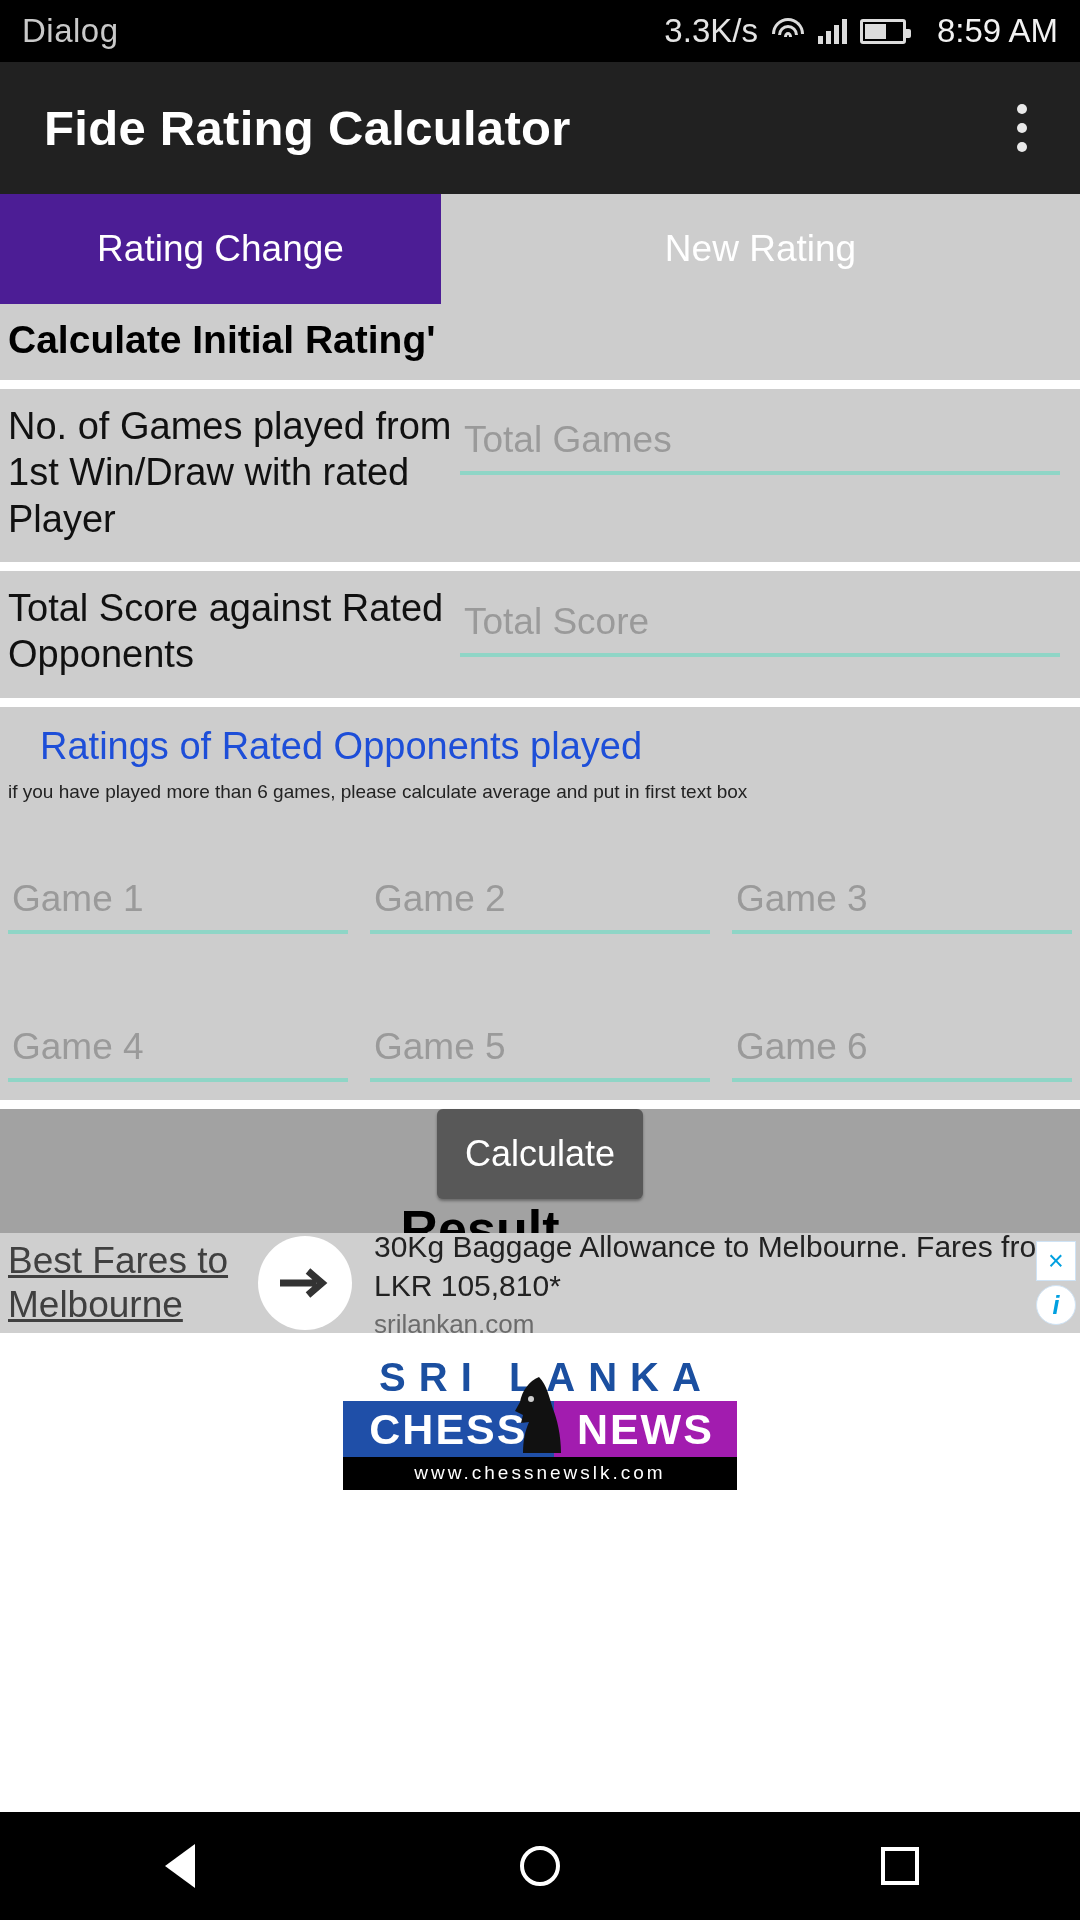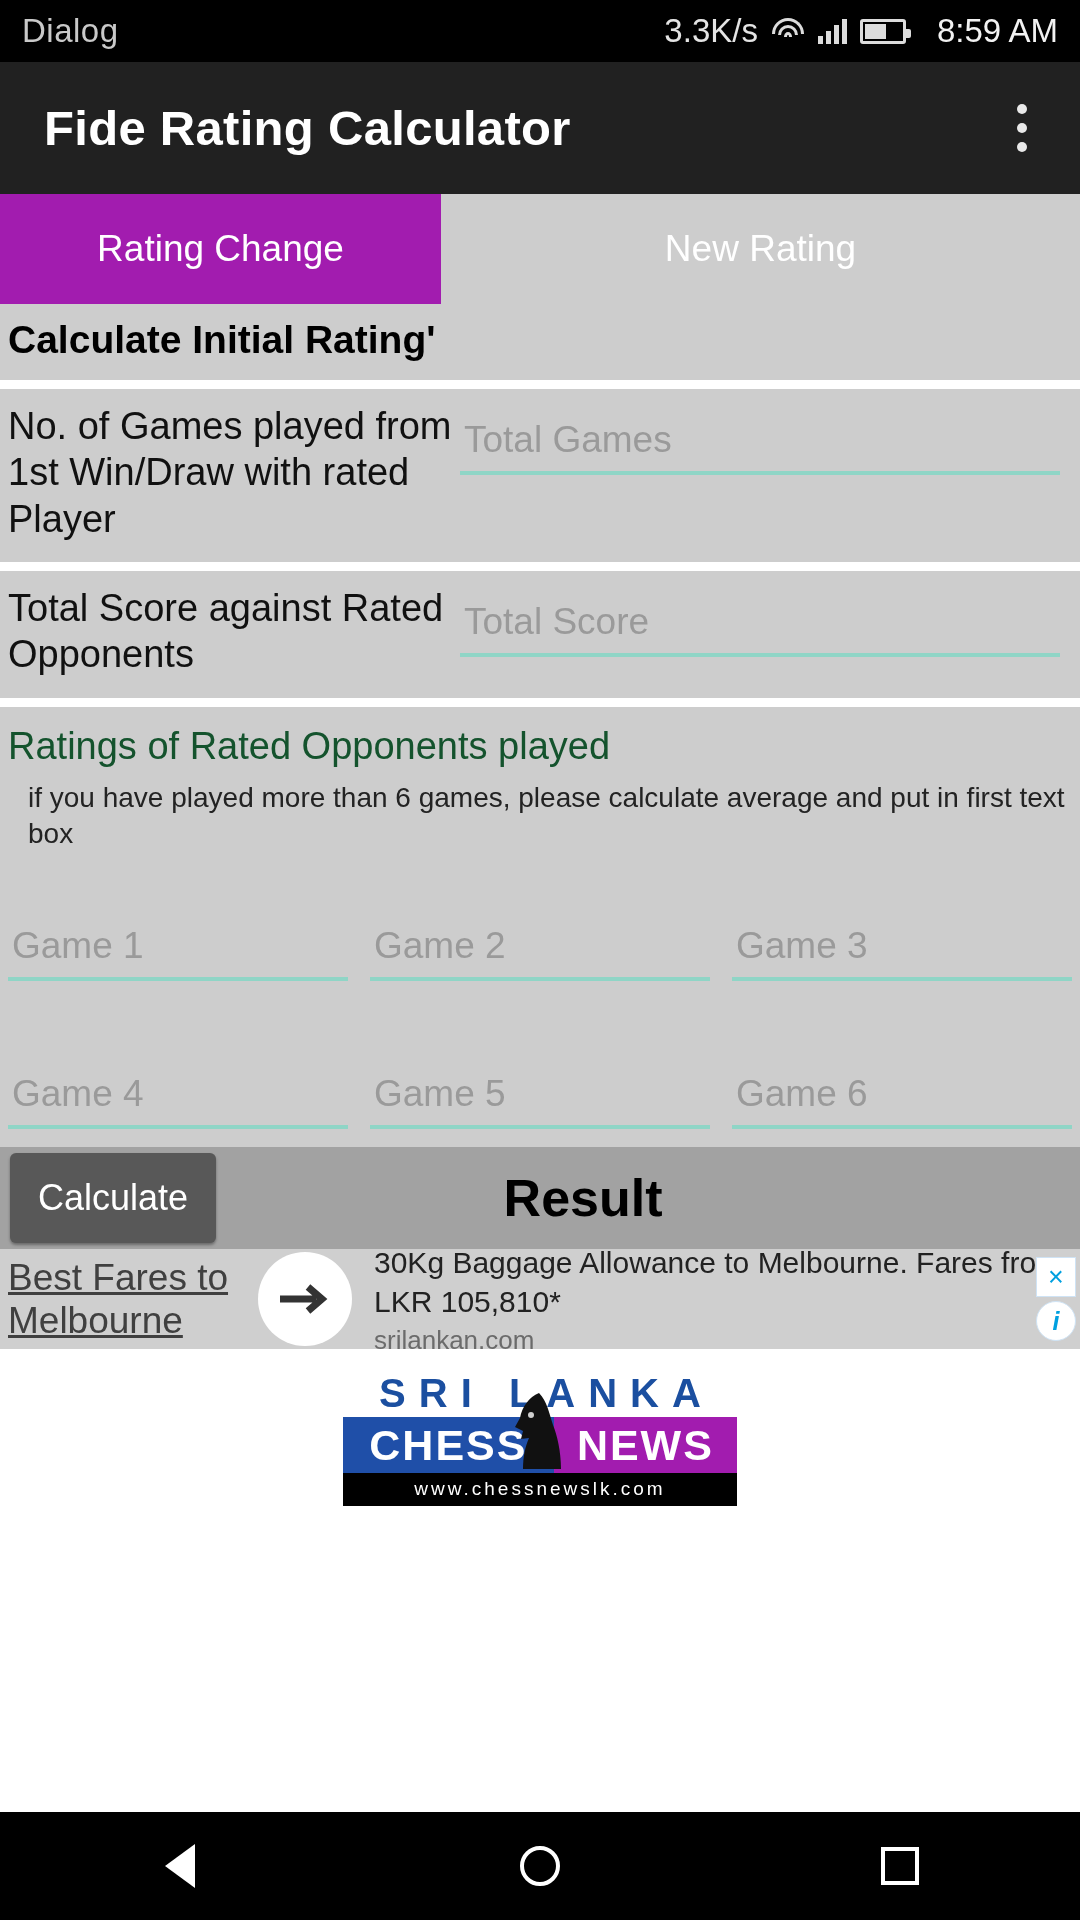--- a/index.html
+++ b/index.html
@@ -52,21 +52,21 @@
   }
   .app-title { color:#fff; font-size:49px; font-weight:bold; letter-spacing:0.3px; }
   .overflow { margin-left:auto; width:12px; display:flex; flex-direction:column;
               gap:9px; align-items:center; padding:10px 14px; }
   .overflow span { width:10px; height:10px; background:#e9e9e9; border-radius:50%; display:block; }
 
   
   .tabs { display:flex; height:110px; background:#cbcbcb; }
   .tab { flex:1; display:flex; align-items:center; justify-content:center;
          font-size:37px; color:#ffffff; }
-  .tab.sel { background:#a21caf; flex:0 0 441px; }
+  .tab.sel { background:#4c1d95; flex:0 0 441px; }
   .tab.unsel { background:#cdcdcd; }
 
   
   .content { background:#ffffff; }
   .card { background:#cdcdcd; }
   .gap { height:9px; background:#fff; }
 
   .section-title {
     font-size:39px; font-weight:bold; color:#000;
     padding:14px 8px 18px 8px;
@@ -74,32 +74,32 @@
 
   .row { display:flex; align-items:flex-start; padding:14px 8px 20px 8px; }
   .row-label { width:452px; font-size:38px; line-height:1.22; color:#111; }
   .row-field { flex:1; padding-right:12px; padding-top:10px; }
   .field {
     font-size:37px; color:#9a9a9a;
     border-bottom:4px solid #8fd5c6;
     padding:6px 4px 10px 4px;
   }
 
-  .opp-title { font-size:38px; color:#14532d; padding:18px 8px 6px 8px; }
-  .opp-hint { font-size:28px; color:#232323; line-height:1.28; padding:6px 8px 20px 8px;margin-left:20px; }
+  .opp-title { font-size:38px; color:#1d4ed8; padding:18px 8px 6px 8px;margin-left:32px; }
+  .opp-hint { font-size:19px; color:#232323; line-height:1.28; padding:6px 8px 20px 8px; }
 
   .grid { display:flex; padding:0 8px 18px 8px; gap:22px; }
   .grid .cell { flex:1;margin-top:48px; }
   .grid .field { font-size:37px; }
   .grid-row2 { padding-top:20px; }
 
   
   .actionbar {
-    background:#a2a2a2; height:102px; display:flex; align-items:center;
-    padding:0 10px; 
+    background:#a2a2a2; height:124px; display:flex; align-items:center;
+    padding:0 10px; margin-top:9px;flex-direction:column;
   }
   .calc-btn {
     background:#585858; color:#ffffff; font-size:36px;
     padding:24px 28px; border-radius:6px; border:none;
     box-shadow:0 2px 3px rgba(0,0,0,.35);
   }
   .result-text {
     flex:1; text-align:center; font-size:52px; font-weight:bold; color:#000;
     margin-right:120px;
   }

